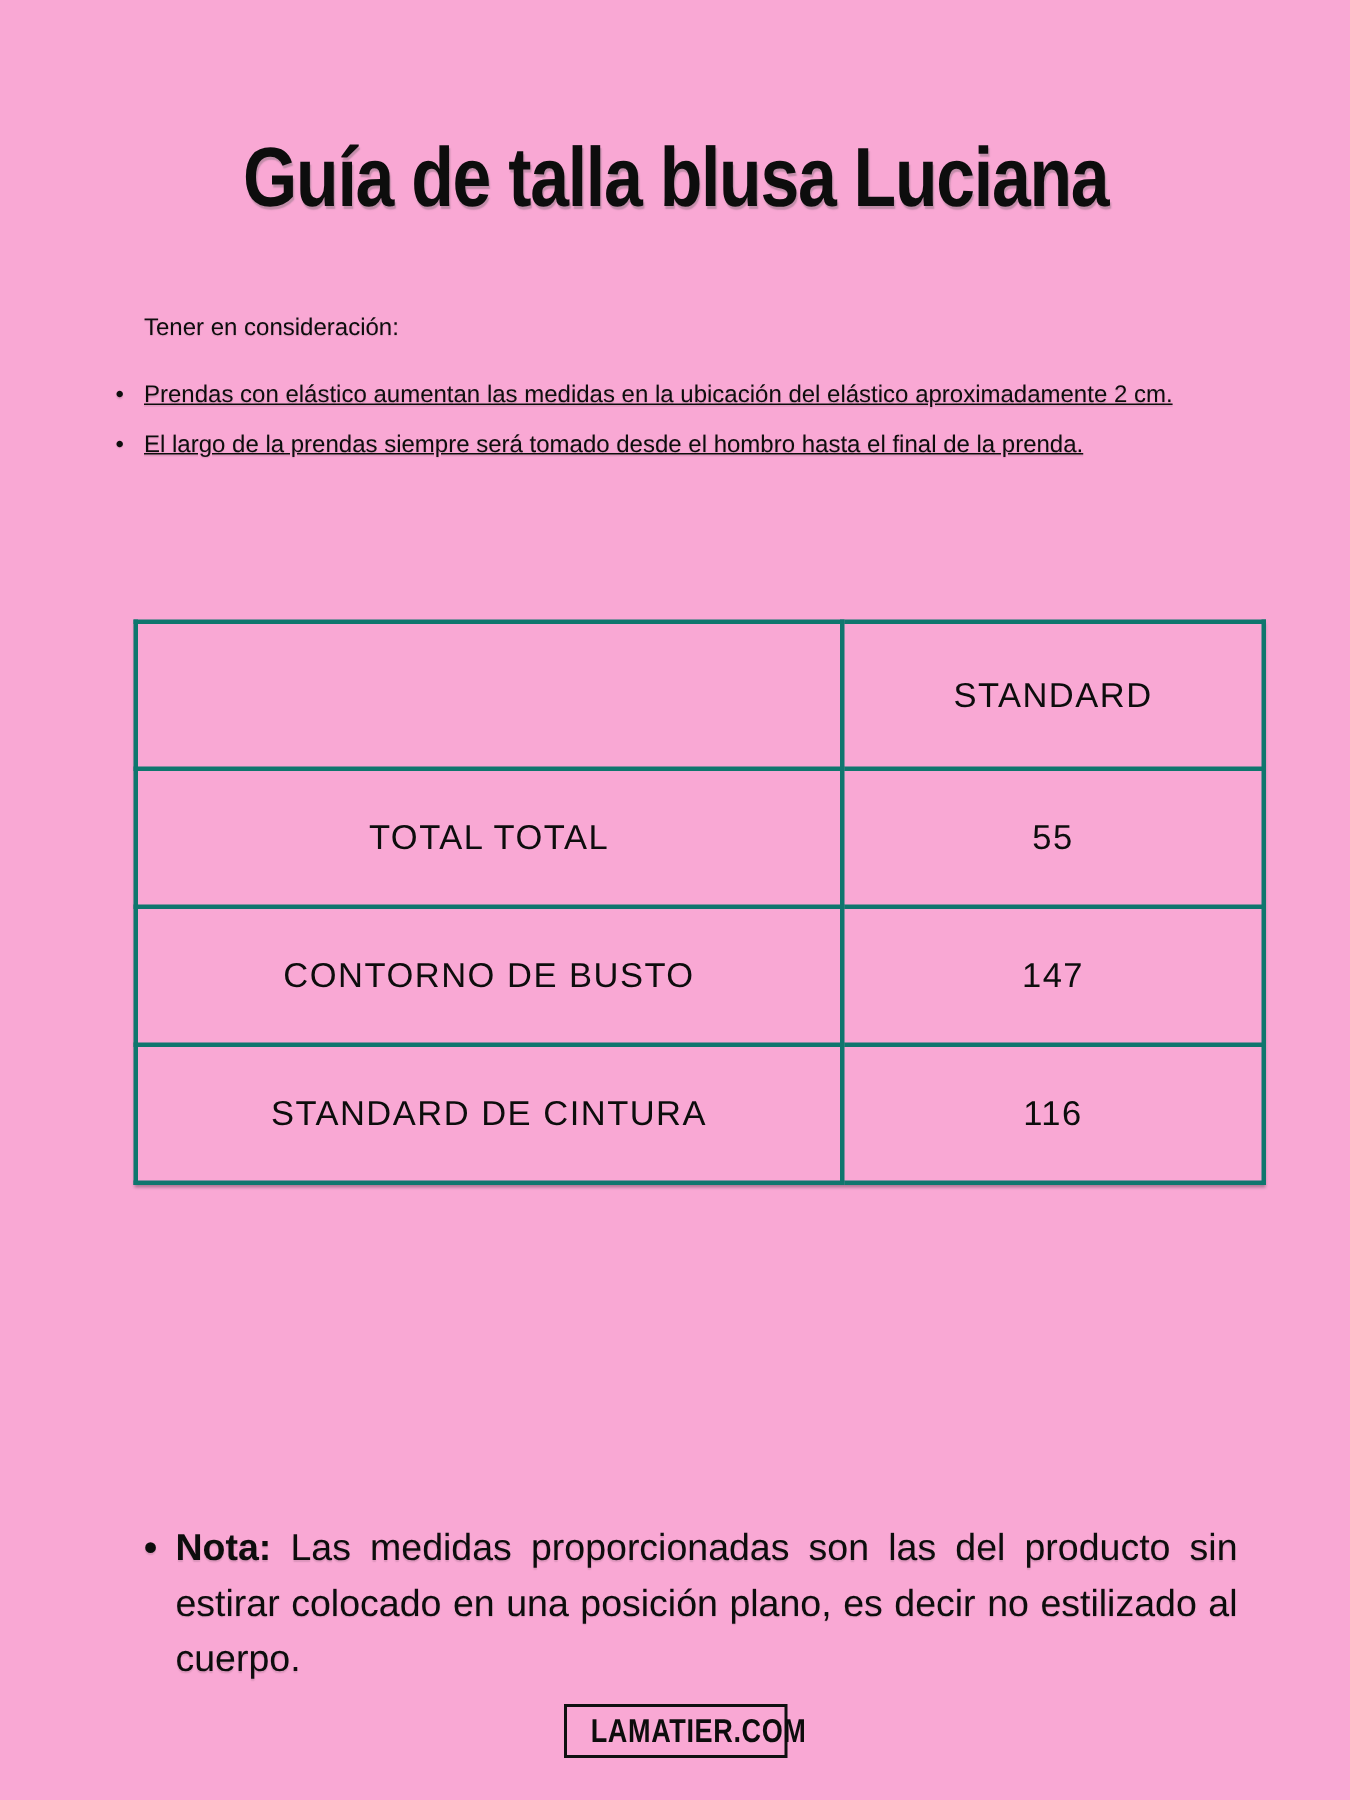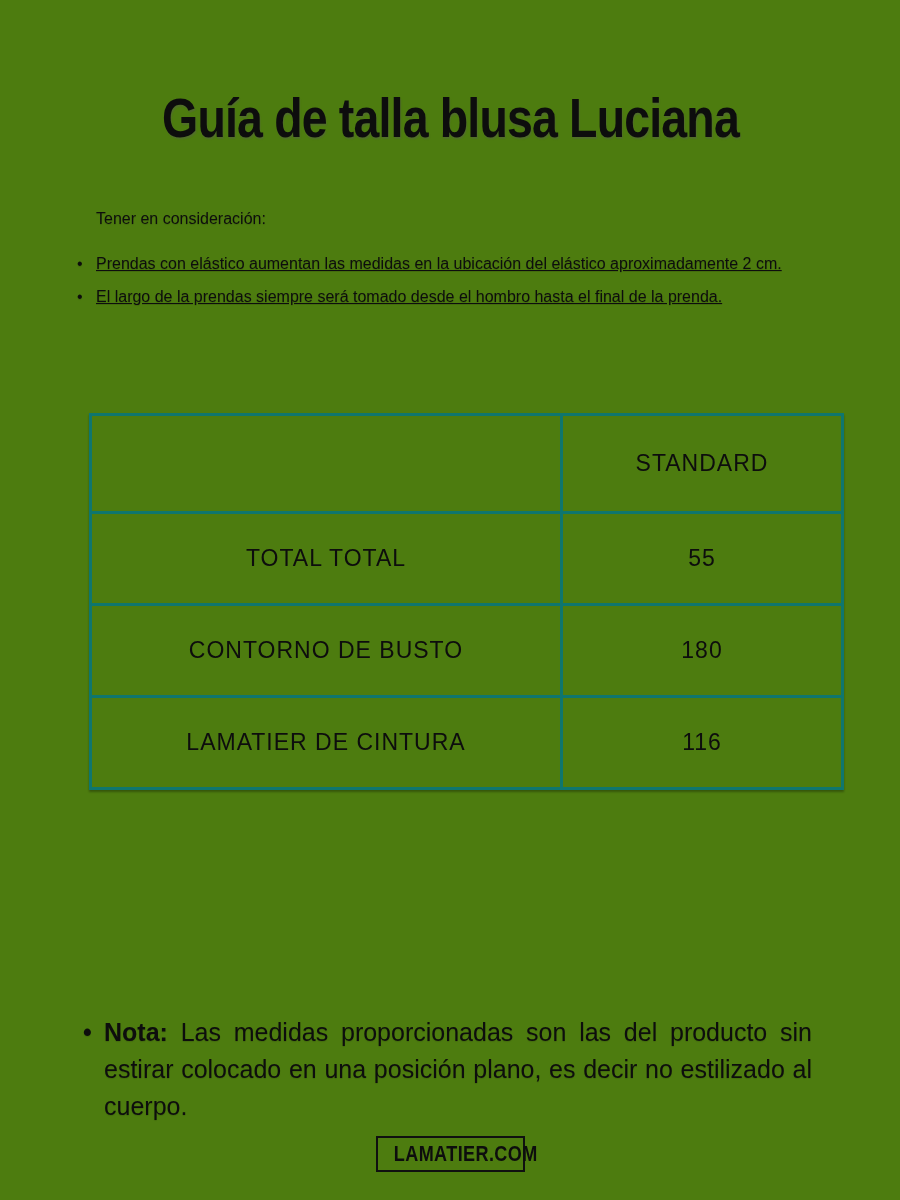--- a/index.html
+++ b/index.html
@@ -3,21 +3,21 @@
 <meta charset="utf-8">
 <style>
   html, body {
     margin: 0;
     padding: 0;
   }
   .page {
     position: relative;
     width: 900px;
     height: 1200px;
-    background: #4d7c0f;
+    background: #f9a8d4;
     color: #0D0D0D;
     font-family: "Liberation Sans", sans-serif;
     overflow: hidden;
   }
 
   
   .title {
     position: absolute;
     top: 50px;
     left: 0;
@@ -85,21 +85,21 @@
     padding: 0;
   }
   .col-label { width: 468px; }
   .col-value { width: 278px; }
   tr.header-row th { height: 95px; }
   tr.data-row td { height: 89px; }
 
   
   .note {
     position: absolute;
-    left: 104px;
+    left: 117px;
     top: 1014px;
     width: 708px;
     font-size: 25px;
     line-height: 37px;
     text-align: justify;
     text-shadow: 0 1px 1px rgba(0,0,0,0.12);
   }
   .note::before {
     content: "\2022";
     position: absolute;
@@ -158,24 +158,24 @@
         <th class="col-value">STANDARD</th>
       </tr>
     </thead>
     <tbody>
       <tr class="data-row">
         <td>TOTAL TOTAL</td>
         <td>55</td>
       </tr>
       <tr class="data-row">
         <td>CONTORNO DE BUSTO</td>
-        <td>180</td>
+        <td>147</td>
       </tr>
       <tr class="data-row">
-        <td>LAMATIER DE CINTURA</td>
+        <td>STANDARD DE CINTURA</td>
         <td>116</td>
       </tr>
     </tbody>
   </table>
 
   <div class="note">
     <span class="note-label">Nota:</span>
     <span>Las medidas proporcionadas son las del producto sin estirar colocado en una posición plano, es decir no estilizado al cuerpo.</span>
   </div>
 

